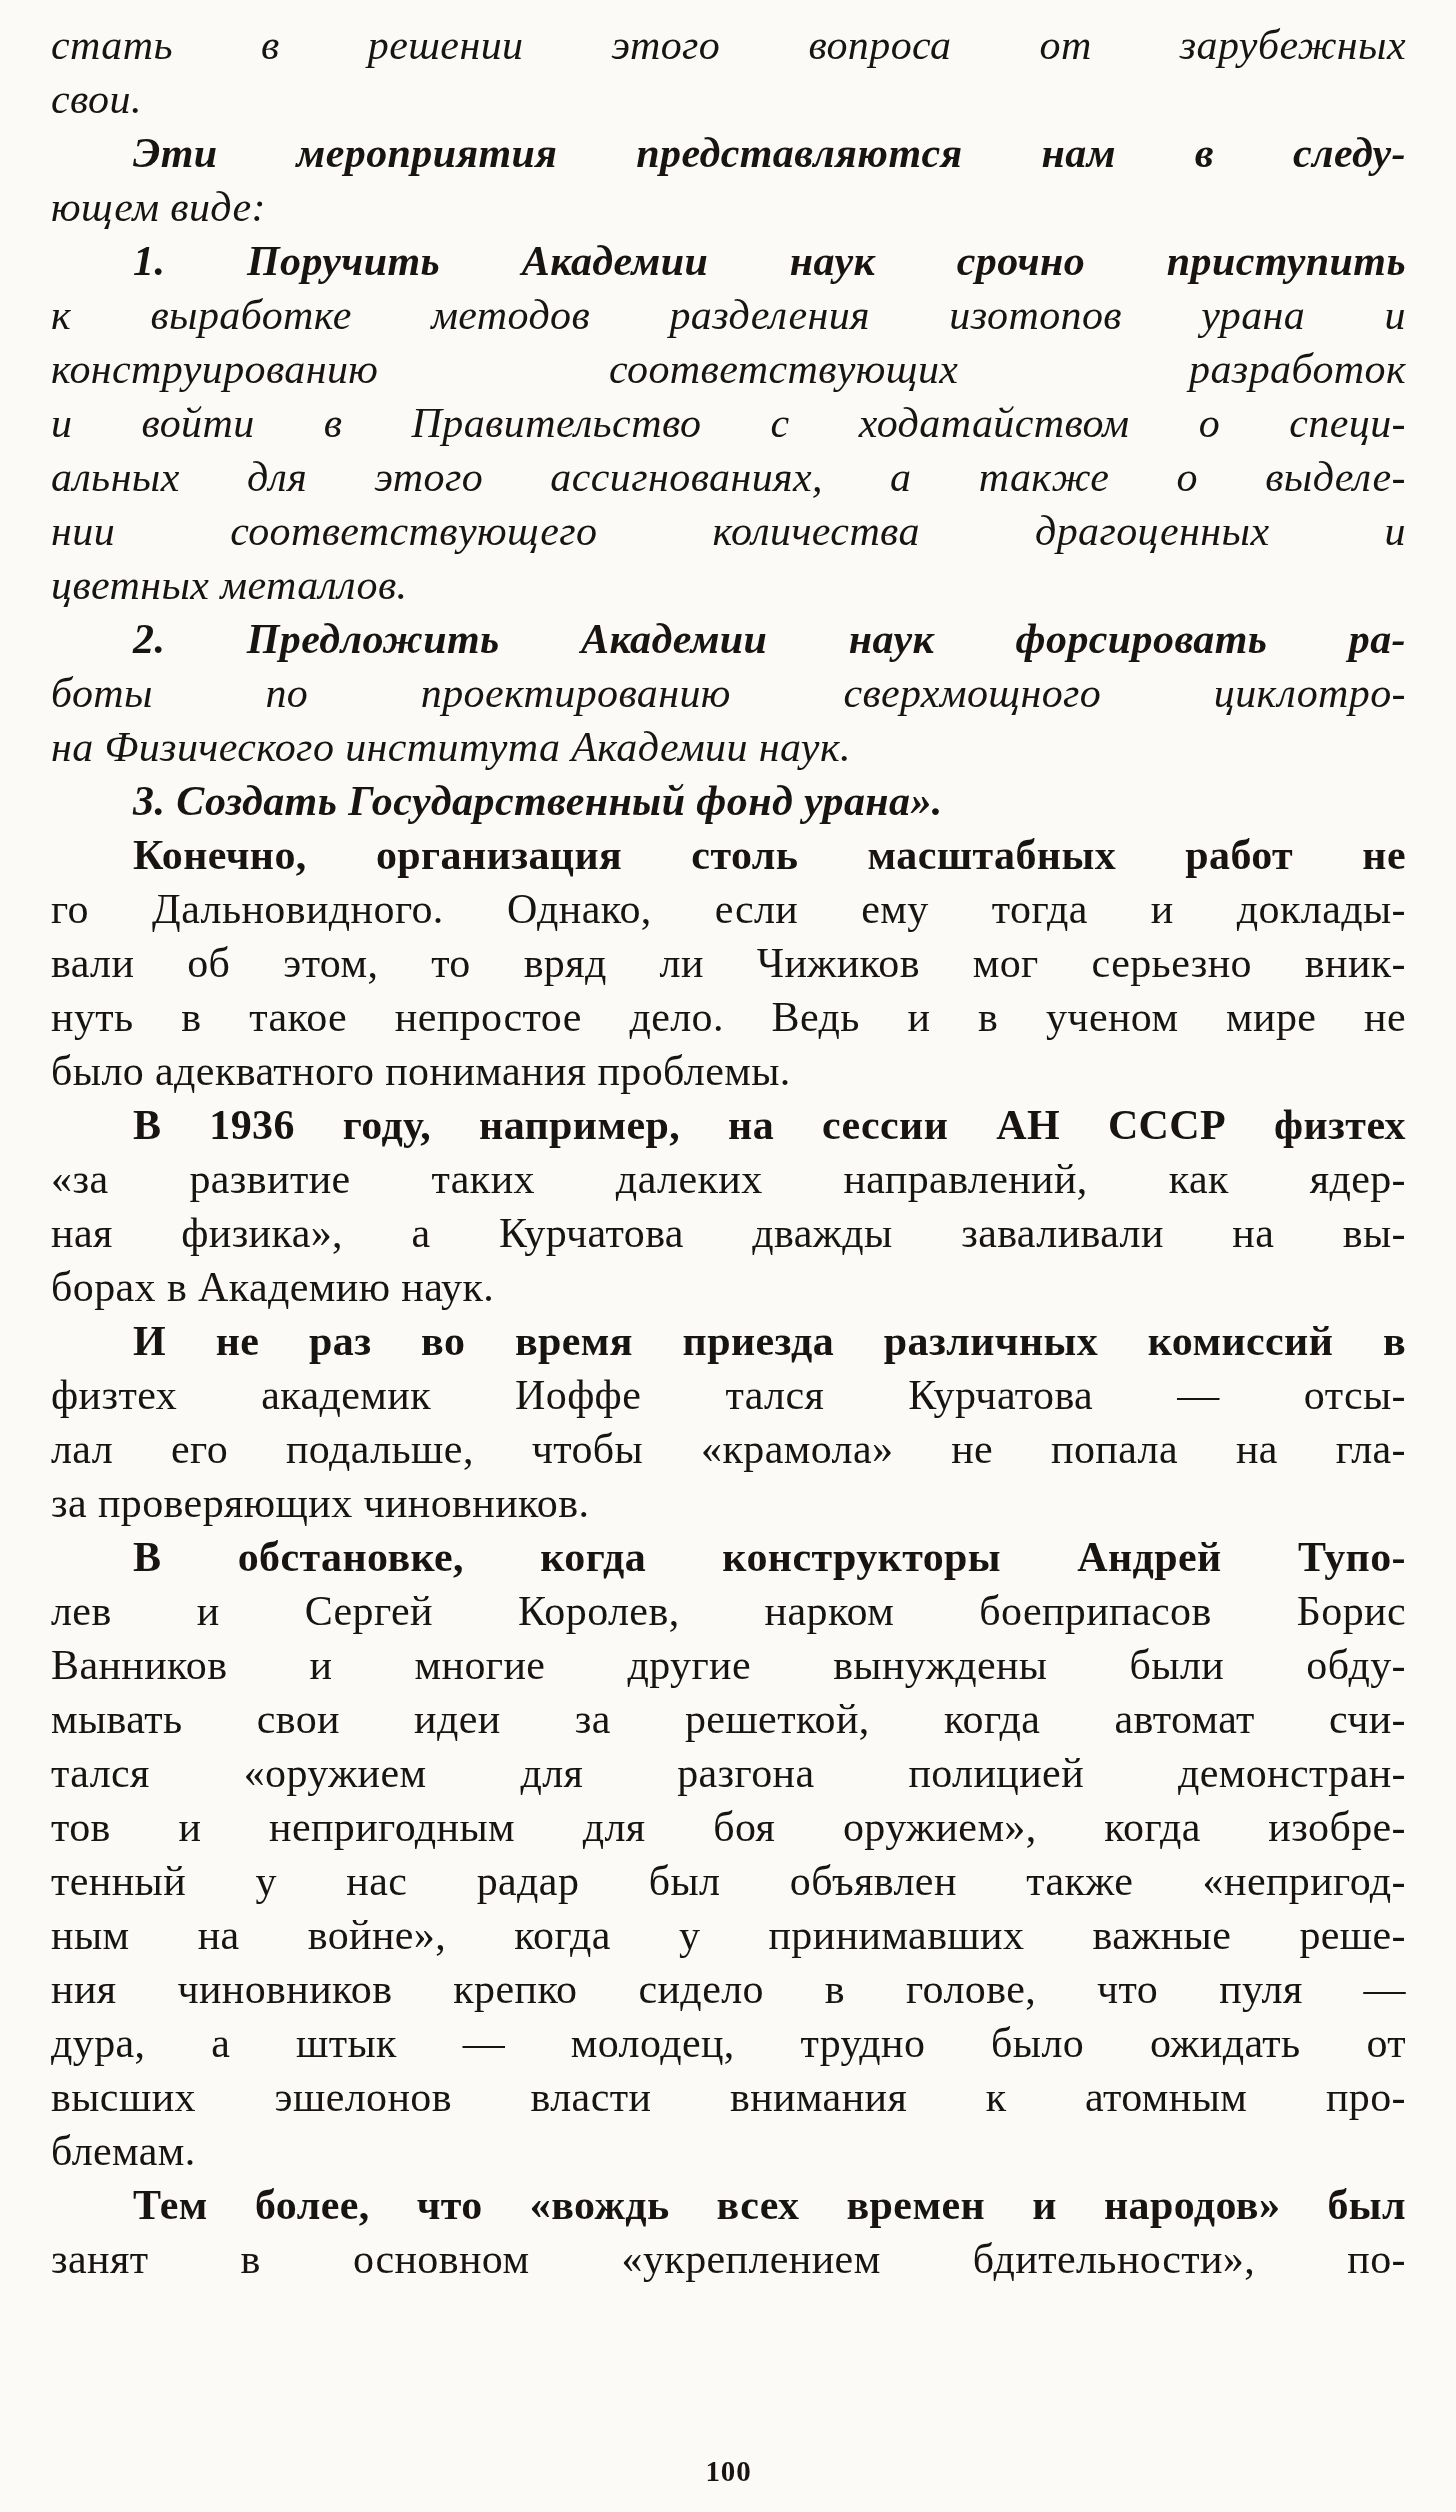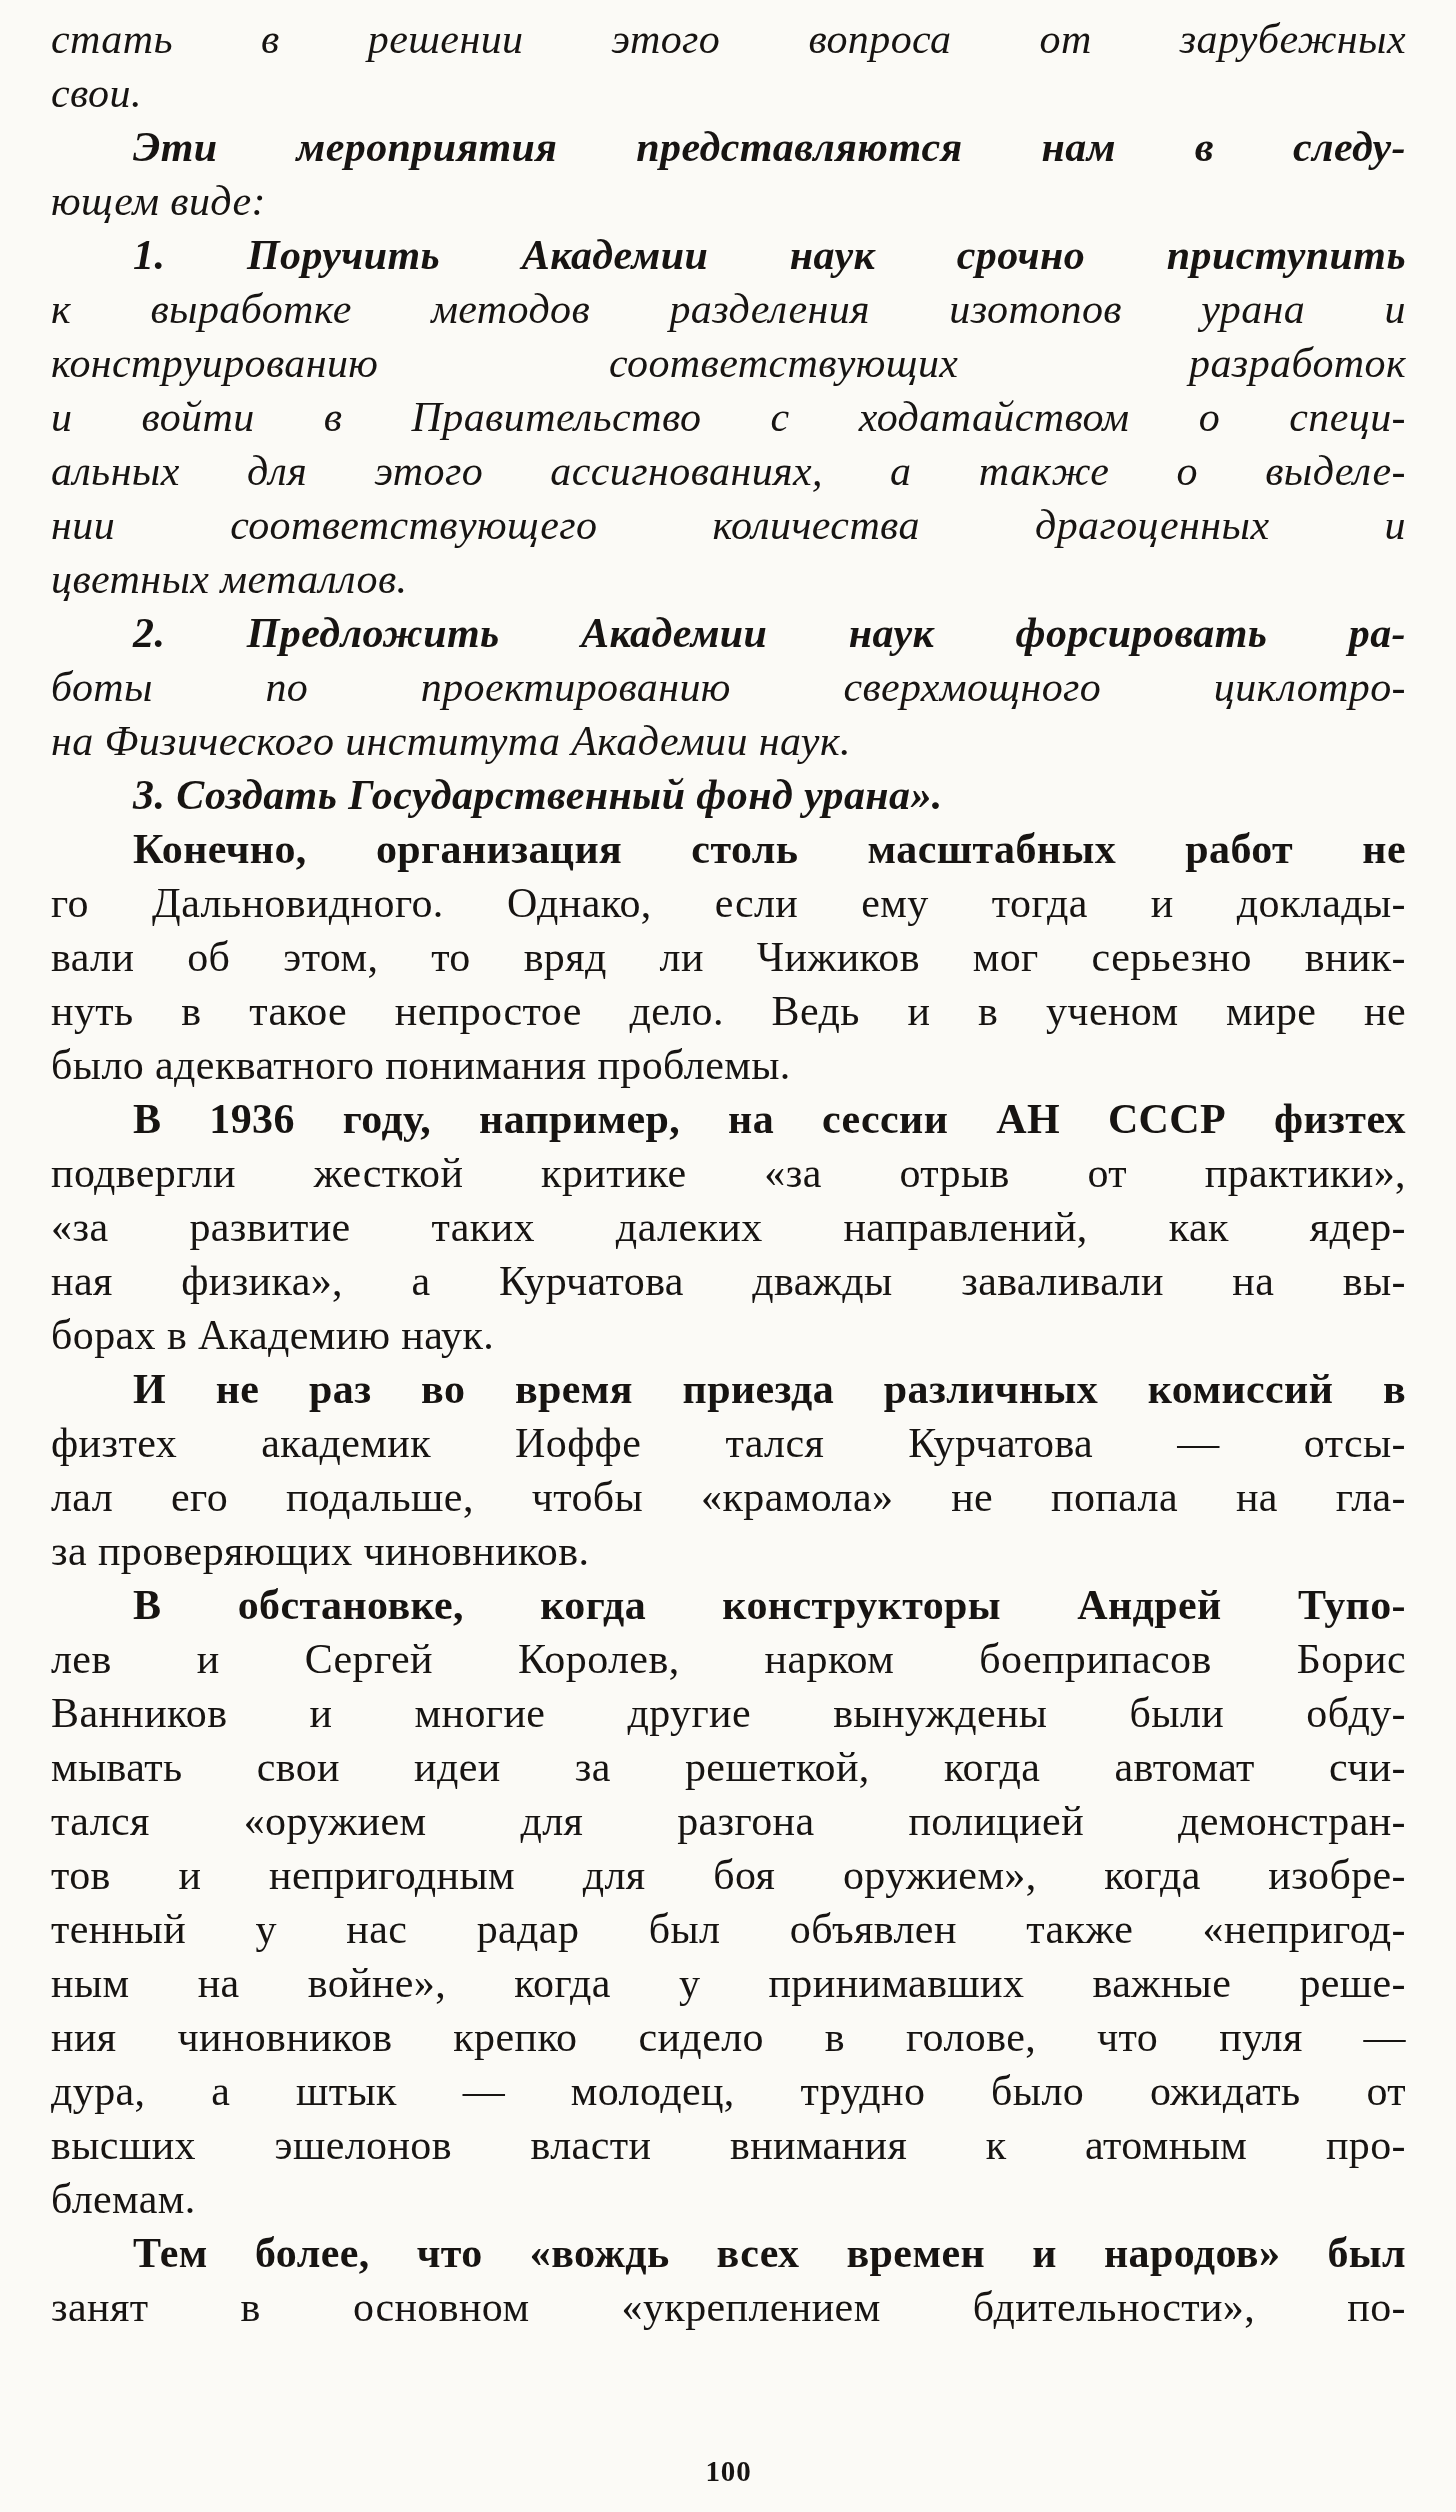--- a/index.html
+++ b/index.html
@@ -9,21 +9,21 @@
   }
   .page {
     position: relative;
     width: 1457px;
     height: 2512px;
     margin: 0 auto;
     background: var(--paper, #fbfaf6);
     color: var(--ink, #171412);
     font-family: "Liberation Serif", "DejaVu Serif", serif;
     box-sizing: border-box;
-    padding: 12px 51px 0 51px;
+    padding: 18px 51px 0 51px;
     overflow: hidden;
   }
   .text-block {
     width: 100%;
   }
   .line {
     font-size: 42px;
     line-height: 54px;
     letter-spacing: 0.4px;
     text-align: justify;
@@ -71,21 +71,20 @@
       <div class="line italic indent">2. Предложить Академии наук форсировать ра-</div>
       <div class="line italic">боты по проектированию сверхмощного циклотро-</div>
       <div class="line italic para-end">на Физического института Академии наук.</div>
       <div class="line italic indent para-end">3. Создать Государственный фонд урана».</div>
       <div class="line indent">Конечно, организация столь масштабных работ не</div>
       <div class="line">го Дальновидного. Однако, если ему тогда и доклады-</div>
       <div class="line">вали об этом, то вряд ли Чижиков мог серьезно вник-</div>
       <div class="line">нуть в такое непростое дело. Ведь и в ученом мире не</div>
       <div class="line para-end">было адекватного понимания проблемы.</div>
       <div class="line indent">В 1936 году, например, на сессии АН СССР физтех</div>
-      <div class="line">подвергли жесткой критике «за отрыв от практики»,</div>
       <div class="line">«за развитие таких далеких направлений, как ядер-</div>
       <div class="line">ная физика», а Курчатова дважды заваливали на вы-</div>
       <div class="line para-end">борах в Академию наук.</div>
       <div class="line indent">И не раз во время приезда различных комиссий в</div>
       <div class="line">физтех академик Иоффе тался Курчатова — отсы-</div>
       <div class="line">лал его подальше, чтобы «крамола» не попала на гла-</div>
       <div class="line para-end">за проверяющих чиновников.</div>
       <div class="line indent">В обстановке, когда конструкторы Андрей Тупо-</div>
       <div class="line">лев и Сергей Королев, нарком боеприпасов Борис</div>
       <div class="line">Ванников и многие другие вынуждены были обду-</div>

